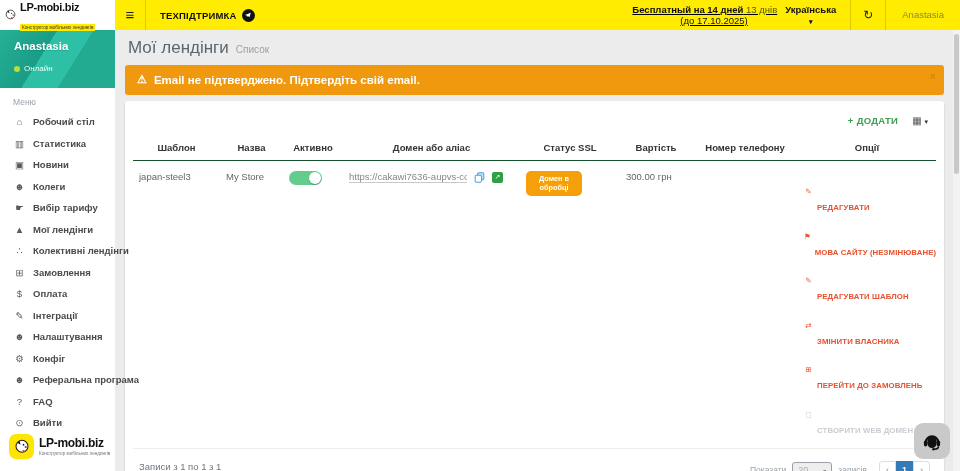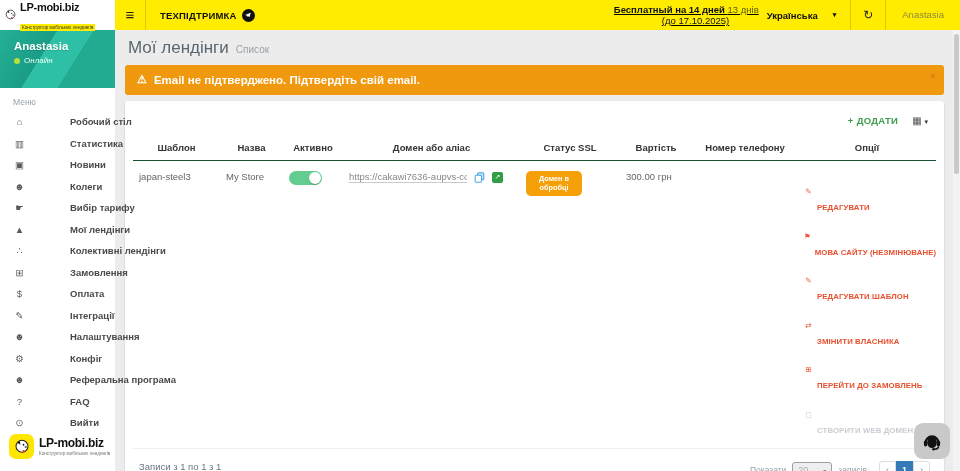--- a/index.html
+++ b/index.html
@@ -6,48 +6,48 @@
   *{box-sizing:border-box;font-family:"Liberation Sans",sans-serif;}
   .app{position:relative;width:960px;height:471px;background:#ececec;overflow:hidden;margin:0 auto;}
 
   
   .sidebar{position:absolute;left:0;top:0;width:115px;height:100%;background:#fff;z-index:6;}
   .brand-top{height:30px;background:#fff;display:flex;align-items:center;gap:3px;padding:2px 4px;cursor:pointer;}
   .brand-top .bname{font-size:11px;font-weight:800;color:#111;letter-spacing:-.3px;line-height:1;}
   .brand-top .btag{font-size:4.6px;color:#333;background:#ffec00;padding:1px 2px;margin-top:1px;white-space:nowrap;}
   .user-panel{height:58px;background:linear-gradient(122deg,#25b197 0%,#1a9c85 38%,#2ec0a6 38%,#2ec0a6 62%,#23ab92 62%);padding:10px 0 0 14px;}
   .user-name{color:#fff;font-size:11.5px;font-weight:700;text-shadow:0 1px 1px rgba(0,0,0,.15);}
-  .user-status{display:flex;align-items:center;gap:4px;margin-top:4px;}
+  .user-status{display:flex;align-items:center;gap:4px;margin-top:12px;}
   .dot{width:6px;height:6px;border-radius:50%;background:#b6e03c;}
   .user-status span{color:#eafff9;font-size:8px;}
   .menu-label{font-size:8.5px;color:#9aa1a7;padding:9px 0 2px 13px;}
   .menu{list-style:none;margin:2px 0 0;padding:0;}
   .menu li{display:flex;align-items:center;gap:7px;height:21.5px;padding-left:13px;cursor:pointer;}
   .mi-ic{width:13px;text-align:center;font-size:9.5px;color:#5a5a5a;flex:0 0 13px;}
-  .mi-lb{font-size:9.5px;font-weight:700;color:#4a4a4a;white-space:nowrap;margin-left:37px;}
+  .mi-lb{font-size:9.5px;font-weight:700;color:#4a4a4a;white-space:nowrap;}
   .brand-bottom{position:absolute;left:9px;bottom:12px;display:flex;align-items:center;gap:5px;cursor:pointer;}
   .brand-bottom .sq{width:25px;height:25px;background:#ffe600;border-radius:7px;display:flex;align-items:center;justify-content:center;}
   .brand-bottom .col{display:flex;flex-direction:column;}
   .brand-bottom .bname{font-size:12px;font-weight:800;color:#111;letter-spacing:-.3px;line-height:1.1;}
   .brand-bottom .btag{font-size:4.6px;color:#777;margin-top:1px;white-space:nowrap;}
 
   
   .topbar{position:absolute;left:115px;right:0;top:0;height:30px;background:#ffec00;display:flex;align-items:center;z-index:5;}
   .tb-divider{width:1px;height:30px;background:rgba(0,0,0,.14);}
   .hamburger{width:30px;text-align:center;font-size:15px;color:#222;cursor:pointer;line-height:30px;}
   .support{display:flex;align-items:center;gap:5px;padding:0 14px;height:30px;cursor:pointer;}
   .support span{font-size:9.5px;font-weight:700;color:#111;letter-spacing:.2px;}
   .tg{width:13px;height:13px;border-radius:50%;background:#111;display:flex;align-items:center;justify-content:center;}
   .tb-spacer{flex:1;}
   .trial{text-align:left;line-height:1.2;margin-right:8px;cursor:pointer;text-decoration:underline;}
   .trial .l1{font-size:9.5px;color:#111;}
   .trial .l1 b{font-weight:800;}
   .trial .l1 .days{font-weight:400;color:#5d5a00;}
   .trial .l2{font-size:9.5px;color:#111;padding-left:48px;}
-  .lang{display:flex;align-items:center;gap:15px;font-size:9.5px;font-weight:700;color:#111;margin-right:14px;cursor:pointer;}
+  .lang{display:flex;align-items:center;gap:3px;font-size:9.5px;font-weight:700;color:#111;margin-right:14px;cursor:pointer;flex-direction:column;}
   .lang .caret{font-size:7px;}
   .refresh{font-size:12px;color:#222;padding:0 12px;cursor:pointer;line-height:30px;}
   .tb-user{font-size:9.5px;color:#8f8a3a;padding:0 16px;line-height:30px;cursor:pointer;}
 
   
   .main{position:absolute;left:115px;top:30px;right:0;bottom:0;}
   .page-head{display:flex;align-items:baseline;gap:7px;padding:8px 0 7px 13px;}
   .page-title{font-size:17px;color:#5b6770;font-weight:400;}
   .page-sub{font-size:10px;color:#9aa1a7;}
 

